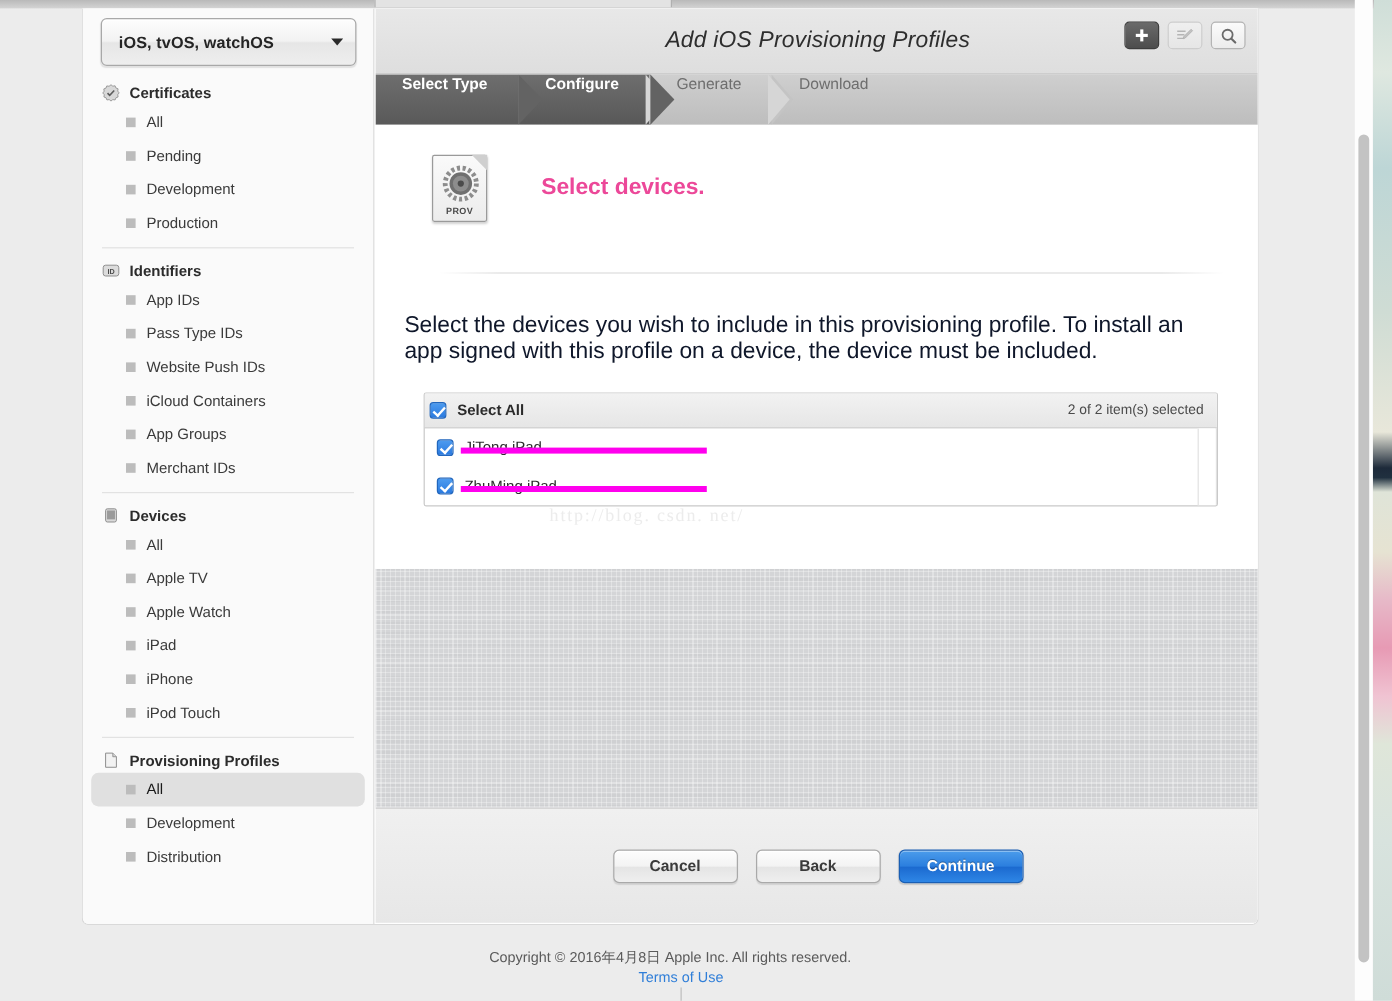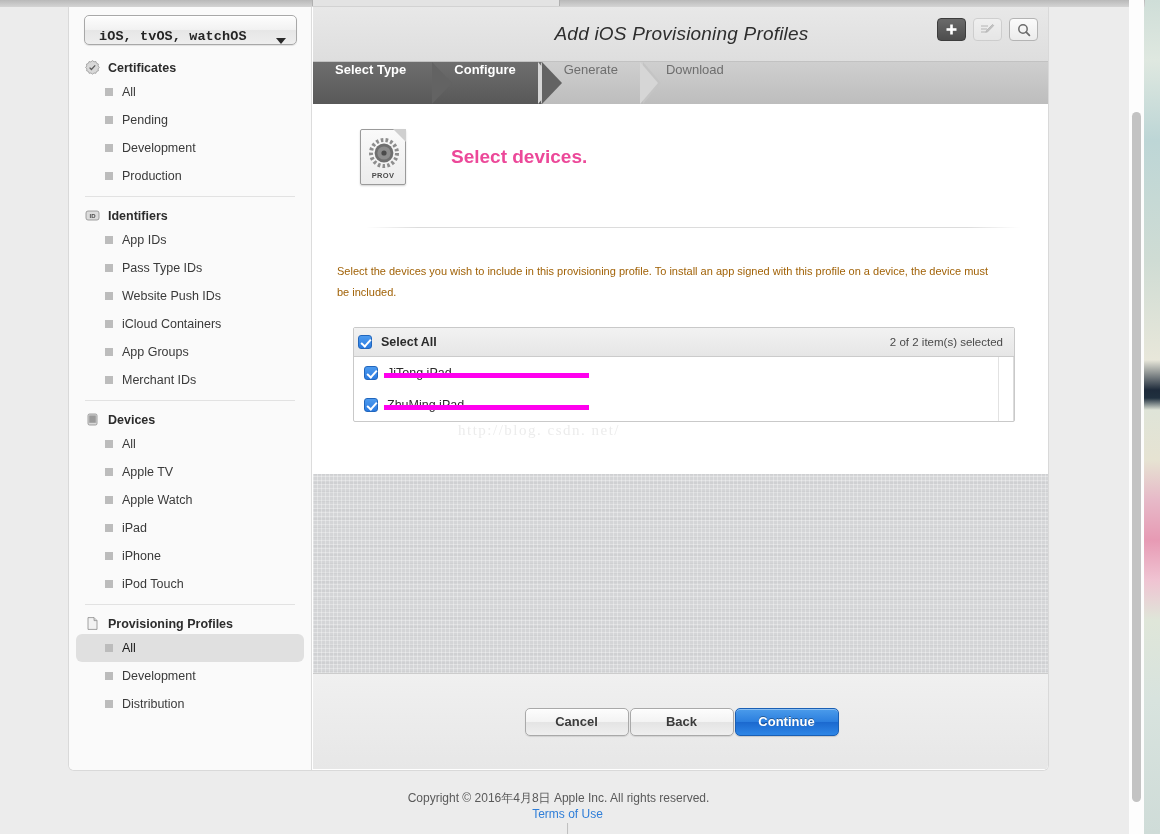--- a/index.html
+++ b/index.html
@@ -72,29 +72,28 @@
   
   .sidebar {
     position: absolute; top: 0; left: 0;
     width: 243px; height: 764px;
     background: #fafafa;
     border-right: 1px solid #dcdcdc;
     padding: 0 0 0 0;
   }
   .sdk-popup {
     margin: 8px 14px 0 15px;
-    height: 30px;
+    height: 40px;
     border: 1px solid #a8a8a8;
     border-radius: 5px;
     background: linear-gradient(to bottom, #fdfdfd 0%, #f2f2f2 48%, #e6e6e6 52%, #eeeeee 100%);
     box-shadow: 0 1px 1px rgba(0,0,0,.10), inset 0 1px 0 #fff;
-    display: flex; align-items: flex-end;
+    display: flex; align-items: center;
     padding: 0 10px 0 14px;
     cursor: default;
-    font-family: Liberation Mono, monospace;
   }
   .sdk-popup .label {
     flex: 1;
     font-size: 13.5px; font-weight: bold; color: #242424;
     letter-spacing: .1px;
   }
   .sdk-popup .caret {
     width: 0; height: 0;
     border-left: 5px solid transparent;
     border-right: 5px solid transparent;
@@ -262,21 +261,21 @@
   }
 
   .hairline {
     height: 1px; margin: 39px 0 0 12px; width: 654px;
     background: linear-gradient(to right, rgba(0,0,0,0), #dcdcdc 8%, #dcdcdc 92%, rgba(0,0,0,0));
   }
 
   .intro {
     margin: 33px 0 0 -17px;
     width: 666px;
-    font-size: 11px; line-height: 21px; color: #a16207;
+    font-size: 19px; line-height: 21px; color: #0f172a;
   }
 
   
   .dev-table {
     margin: 24px 0 0 -1px;
     width: 662px;
     border: 1px solid #c9c9c9;
     border-radius: 2px;
     background: #fff;
   }
@@ -353,21 +352,21 @@
       repeating-linear-gradient(90deg, rgba(255,255,255,.30) 0 1px, rgba(0,0,0,0) 1px 4px),
       repeating-linear-gradient(0deg, rgba(0,0,0,.025) 0 2px, rgba(0,0,0,0) 2px 9px);
   }
 
   
   .actionbar {
     height: 96px;
     background: linear-gradient(to bottom, #f0f0f0, #e7e7e7);
     border-top: 1px solid #cccccc;
     display: flex; align-items: center; justify-content: center;
-    gap: 1px;
+    gap: 15px;
   }
   .btn {
     height: 28px; min-width: 104px;
     border-radius: 5px;
     display: flex; align-items: center; justify-content: center;
     font-size: 13px; font-weight: bold;
     cursor: default;
   }
   .btn.plain {
     border: 1px solid #a9a9a9;

